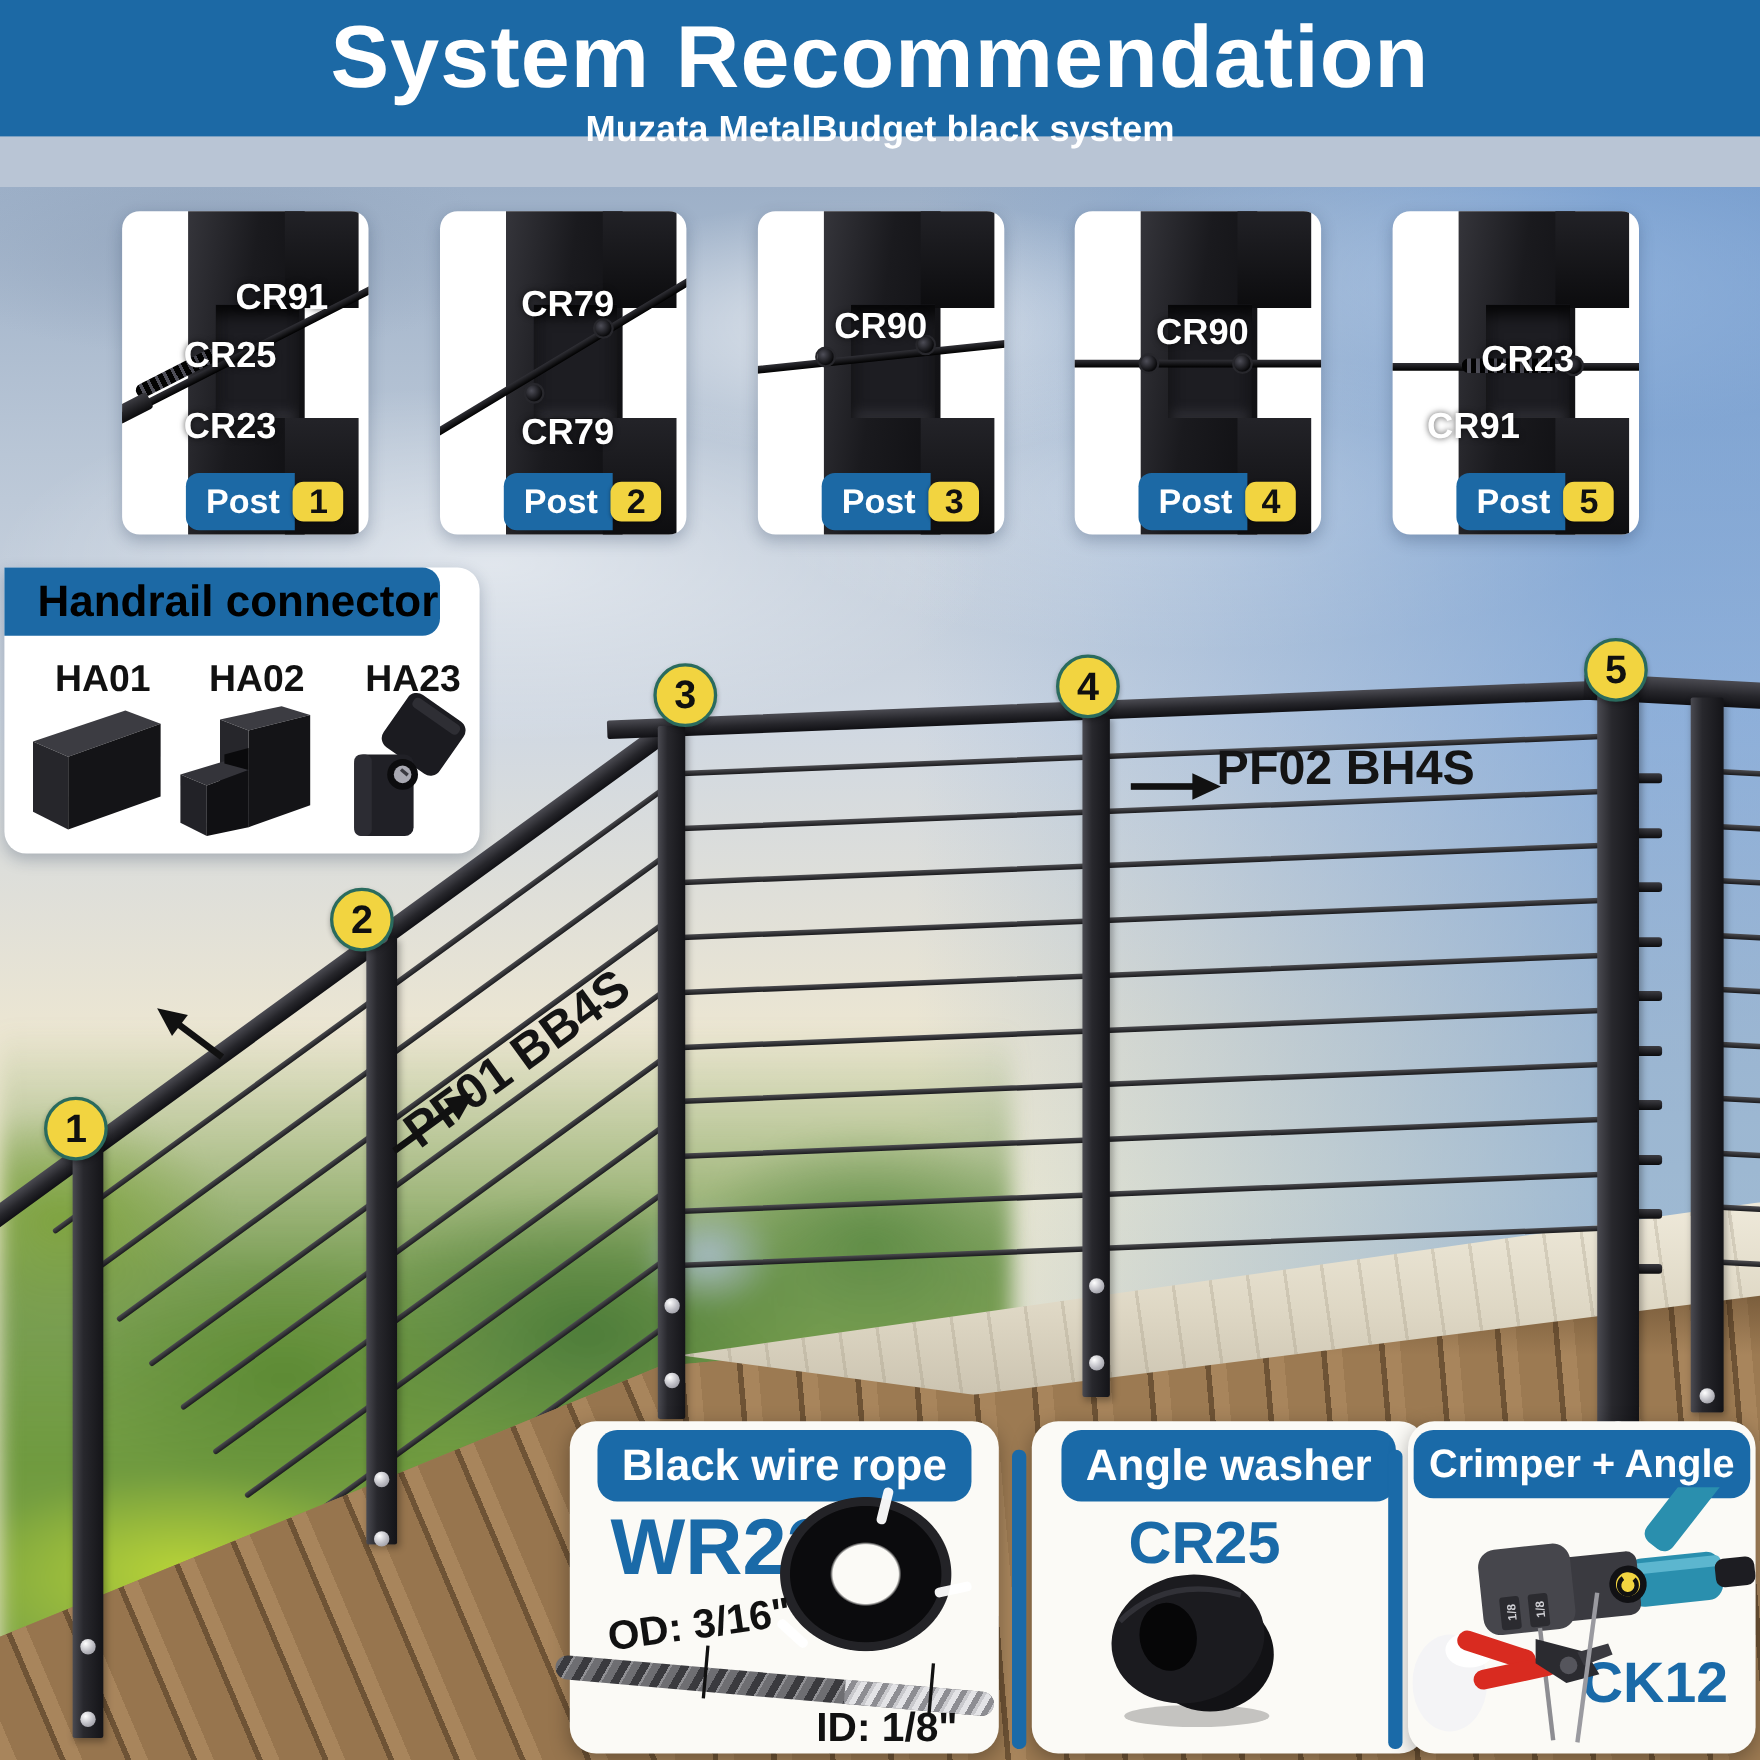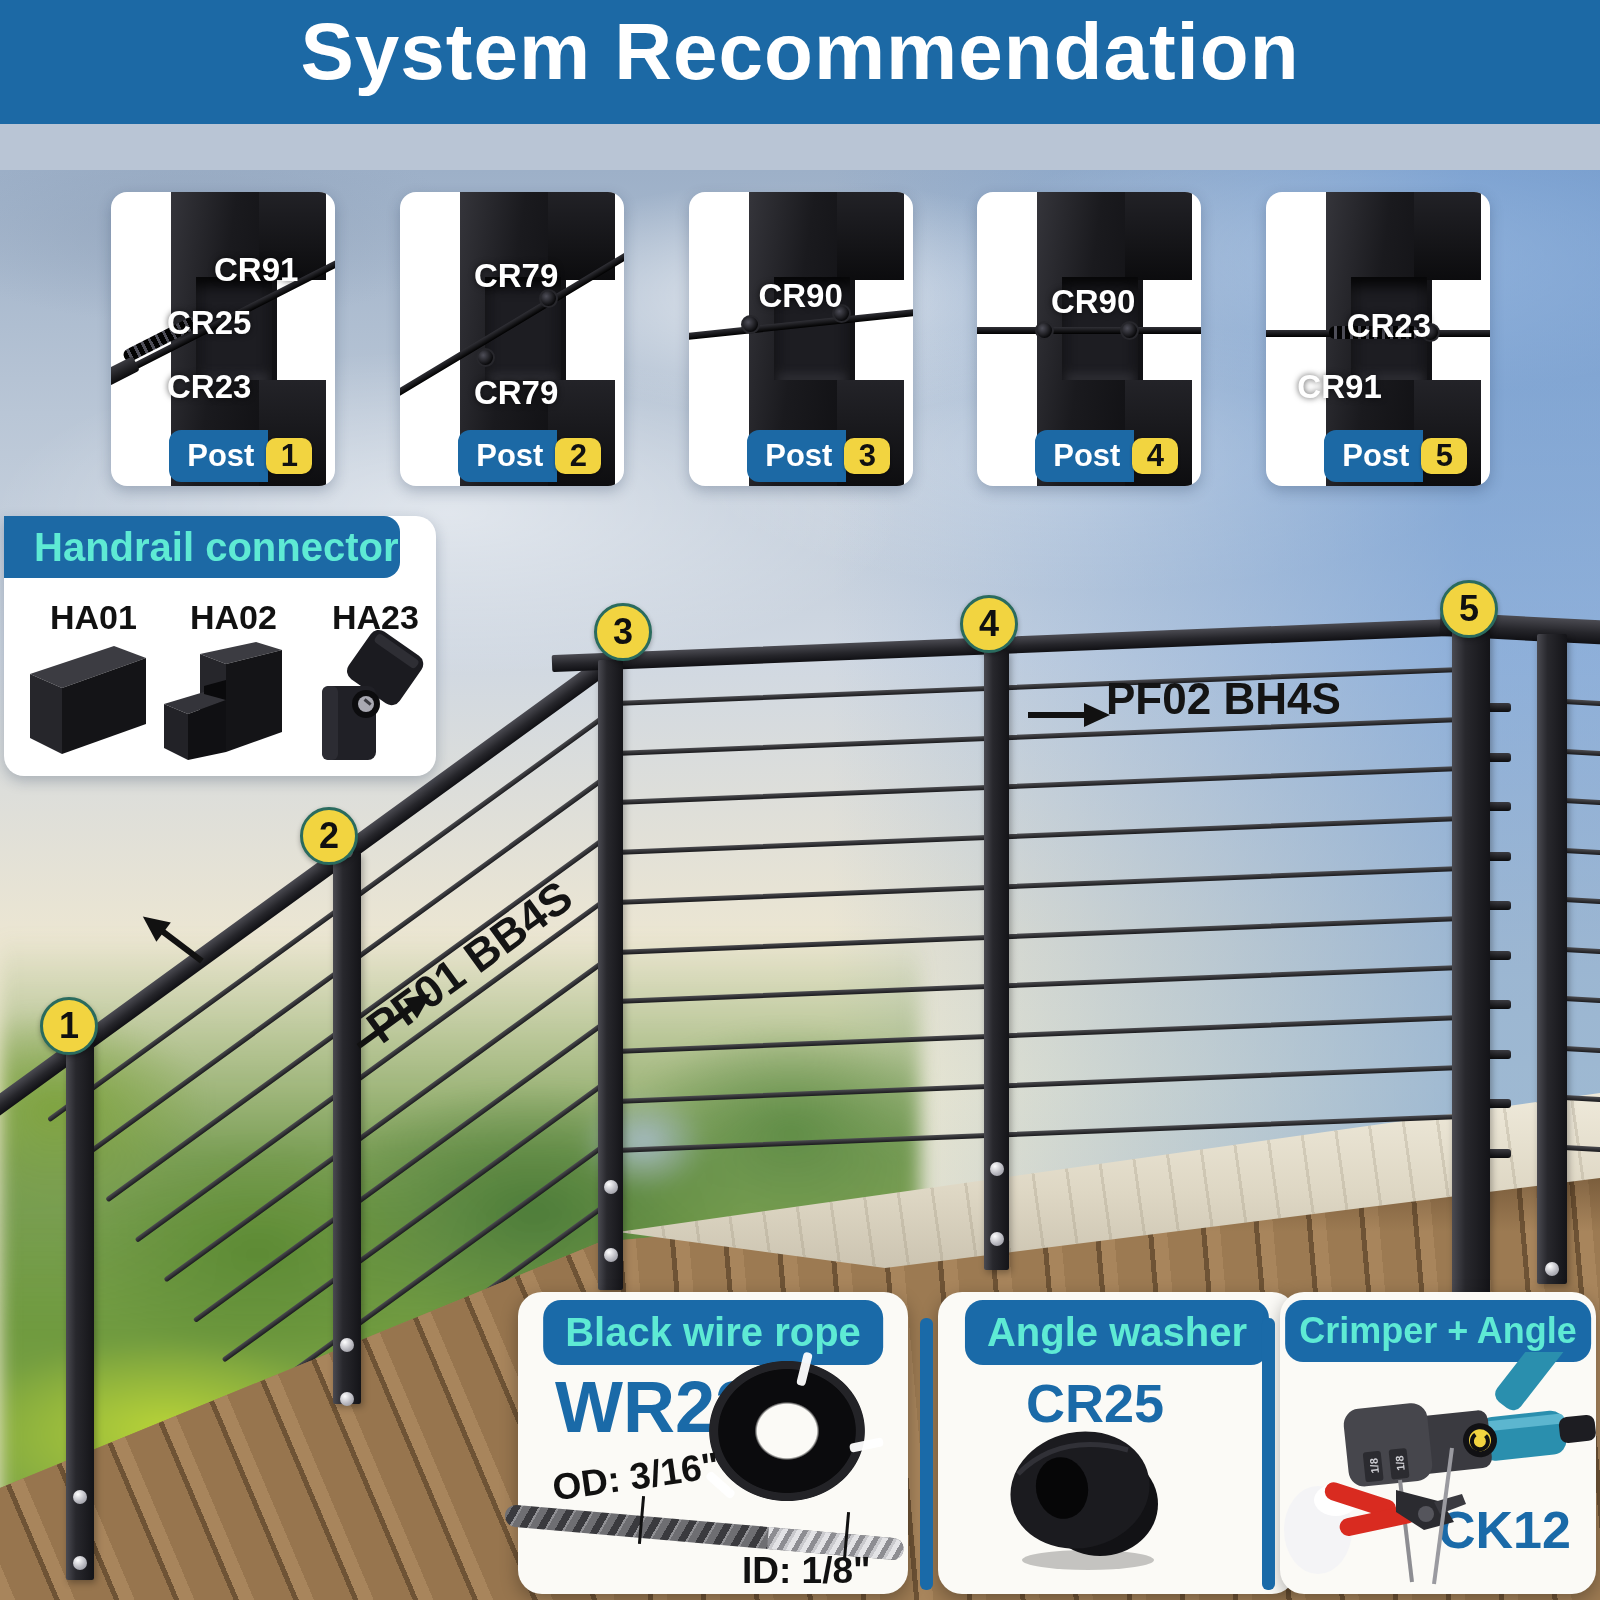--- a/index.html
+++ b/index.html
@@ -126,32 +126,32 @@
   .post-badge .pb-blue{background:#1c69a5;color:#fff;font-weight:800;font-size:31px;
     padding:8px 14px 8px 18px;border-radius:12px 0 0 12px;display:flex;align-items:center;}
   .post-badge .pb-num{background:#f2d440;color:#111;font-weight:800;font-size:31px;width:46px;
     border-radius:10px;display:flex;align-items:center;justify-content:center;margin-left:-2px;
     box-shadow:0 1px 3px rgba(0,0,0,.35);}
 
   
   .hc-panel{position:absolute;left:4px;top:516px;width:432px;height:260px;background:#fff;
     border-radius:0 20px 20px 20px;z-index:30;box-shadow:0 5px 14px rgba(20,40,70,.25);}
   .hc-header{position:absolute;left:0px;top:0px;width:396px;height:62px;background:#1c69a5;
-    border-radius:0 16px 16px 0;color:#5eead4;font-weight:800;font-size:40px;display:flex;
+    border-radius:0 16px 16px 0;color:#000000;font-weight:800;font-size:40px;display:flex;
     align-items:center;padding-left:30px;box-sizing:border-box;z-index:31;}
   .hc-item-label{position:absolute;top:82px;font-weight:800;font-size:34px;color:#111;}
   .hc-svg{position:absolute;top:112px;}
 
   
   .bcard{position:absolute;top:1292px;height:302px;background:#fbfaf6;border-radius:24px;z-index:20;
     box-shadow:0 6px 18px rgba(0,0,0,.3);}
   .bc-wire{left:518px;width:390px;}
   .bc-washer{left:938px;width:314px;padding-left:44px;}
   .bc-crimper{left:1280px;width:316px;}
-  .bpill{position:absolute;top:8px;left:50%;transform:translateX(-50%);background:#1a6aa8;color:#5eead4;
+  .bpill{position:absolute;top:8px;left:50%;transform:translateX(-50%);background:#1a6aa8;color:#ffffff;
     font-weight:800;border-radius:18px;white-space:nowrap;z-index:22;padding:10px 22px;}
   .bc-wire .bpill{font-size:40px;}
   .bc-washer .bpill{font-size:40px;}
   .bc-crimper .bpill{font-size:36px;padding:10px 14px;}
   .pcode{position:absolute;color:#1a6aa8;font-weight:800;z-index:22;white-space:nowrap;}
   .code-wr22{left:555px;top:1366px;font-size:72px;}
   .code-cr25{left:938px;width:314px;top:1372px;font-size:54px;text-align:center;}
   .code-ck12{left:1438px;top:1500px;font-size:52px;}
   .vdiv{position:absolute;width:13px;background:#1a6aa8;border-radius:6px;top:1318px;height:272px;z-index:21;}
   .vdiv-1{left:920px;} .vdiv-2{left:1262px;}
@@ -279,20 +279,21 @@
     </div>
 
   <div class="arrow arrow-rev arr-ht10"></div>
   <div class="scene-label lbl-pf01">PF01 BB4S</div>
   <div class="arrow arr-pf01"></div>
   <div class="scene-label lbl-pf02">PF02 BH4S</div>
   <div class="arrow arr-pf02"></div>
 
   <div class="banner">
     <h1 class="title">System Recommendation</h1>
+    <div class="subtitle">Muzata MetalBudget black system</div>
   </div>
 
   <div class="post-card pc1" style="left:111px;">
     <div class="pc-body"></div>
     <div class="pc-flange fl-top"></div>
     <div class="pc-flange fl-bot"></div>
     <div class="pc-recess"></div>
     <div class="pc-cable"></div>
     <div class="pc-thread"></div>
     <div class="pc-terminal"></div>

